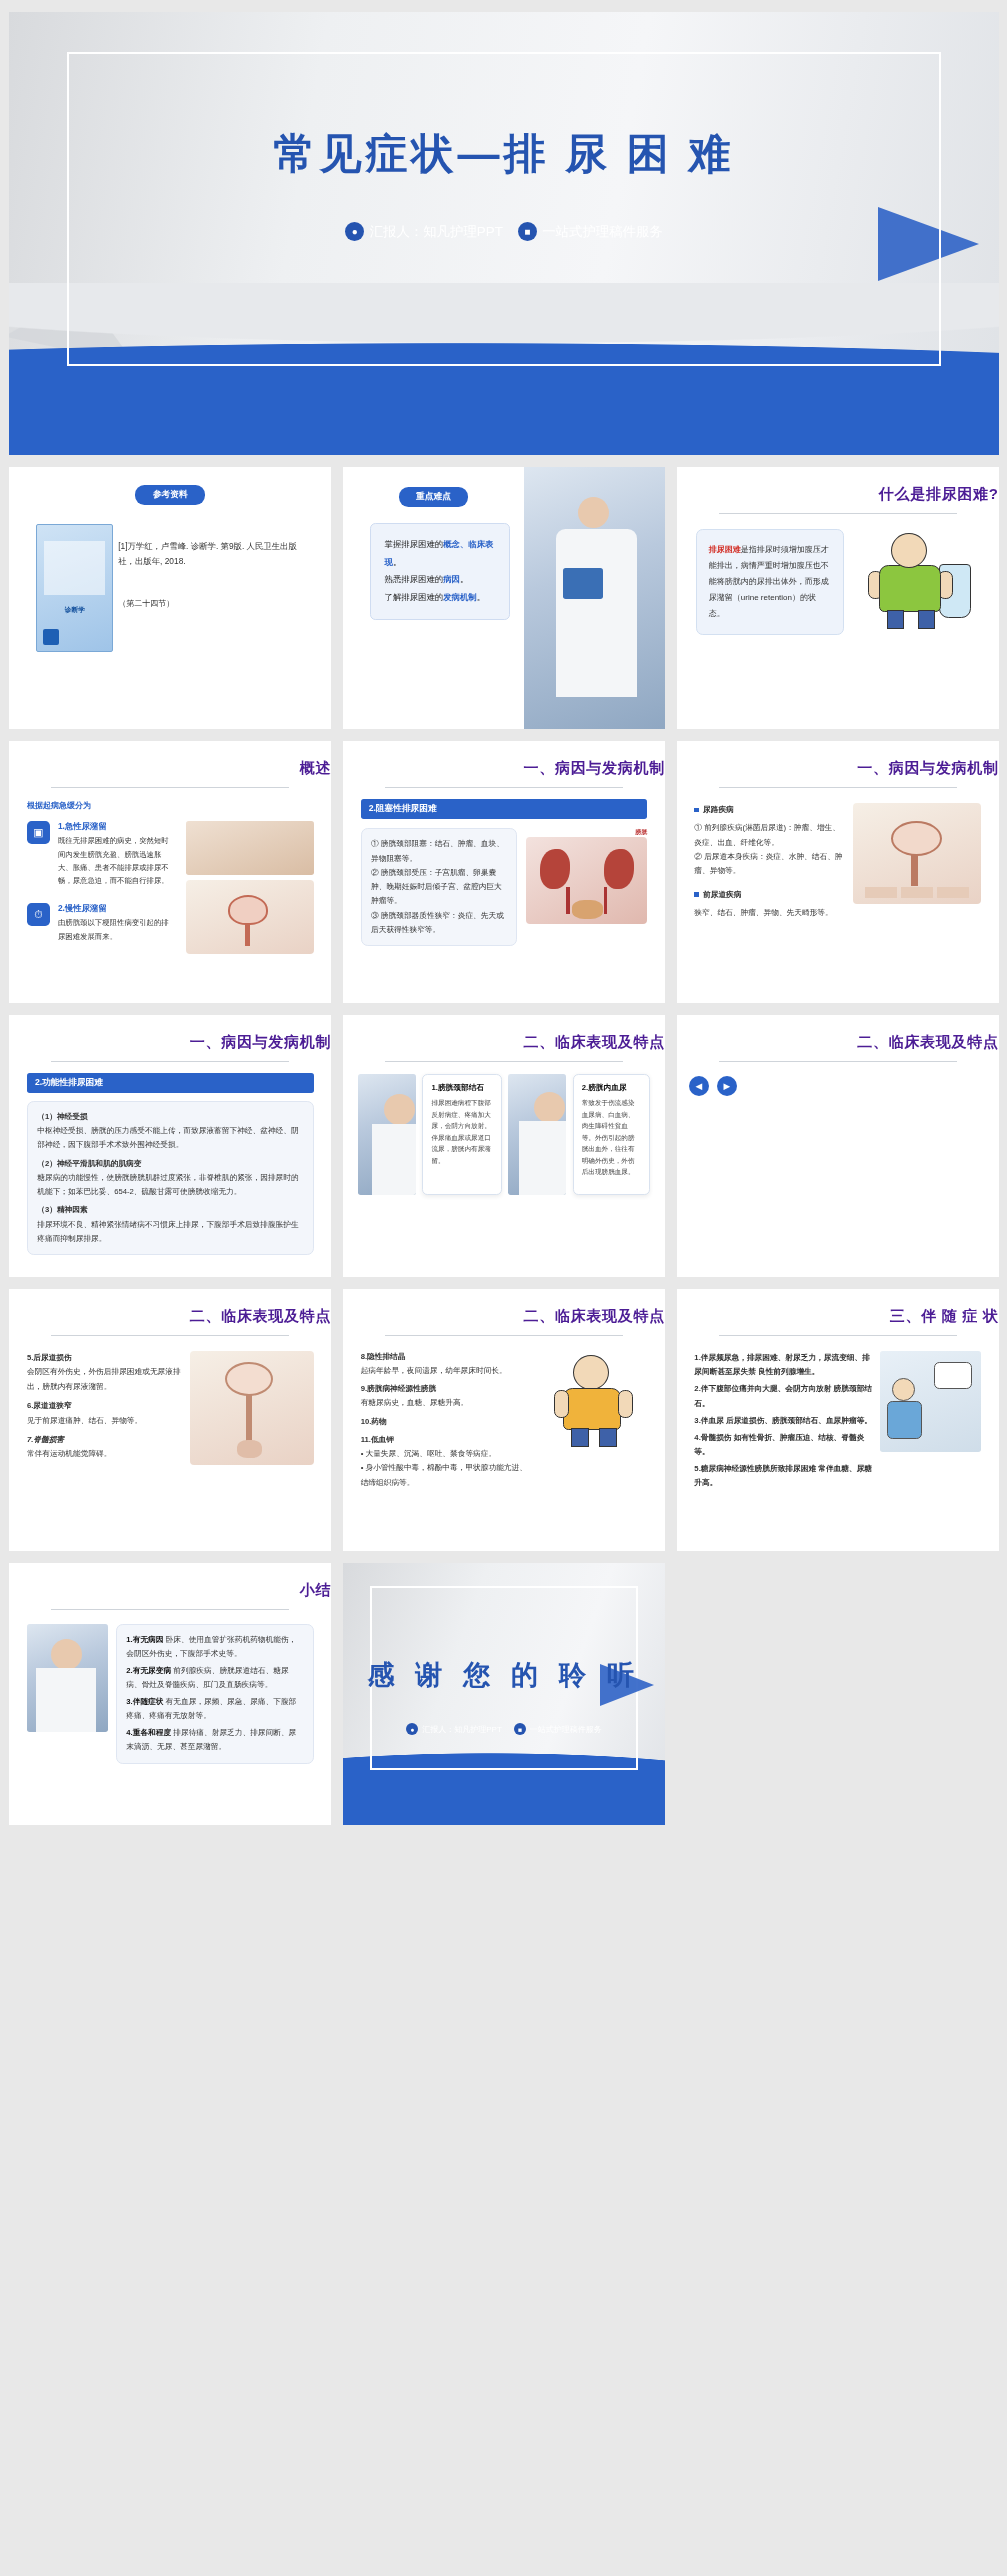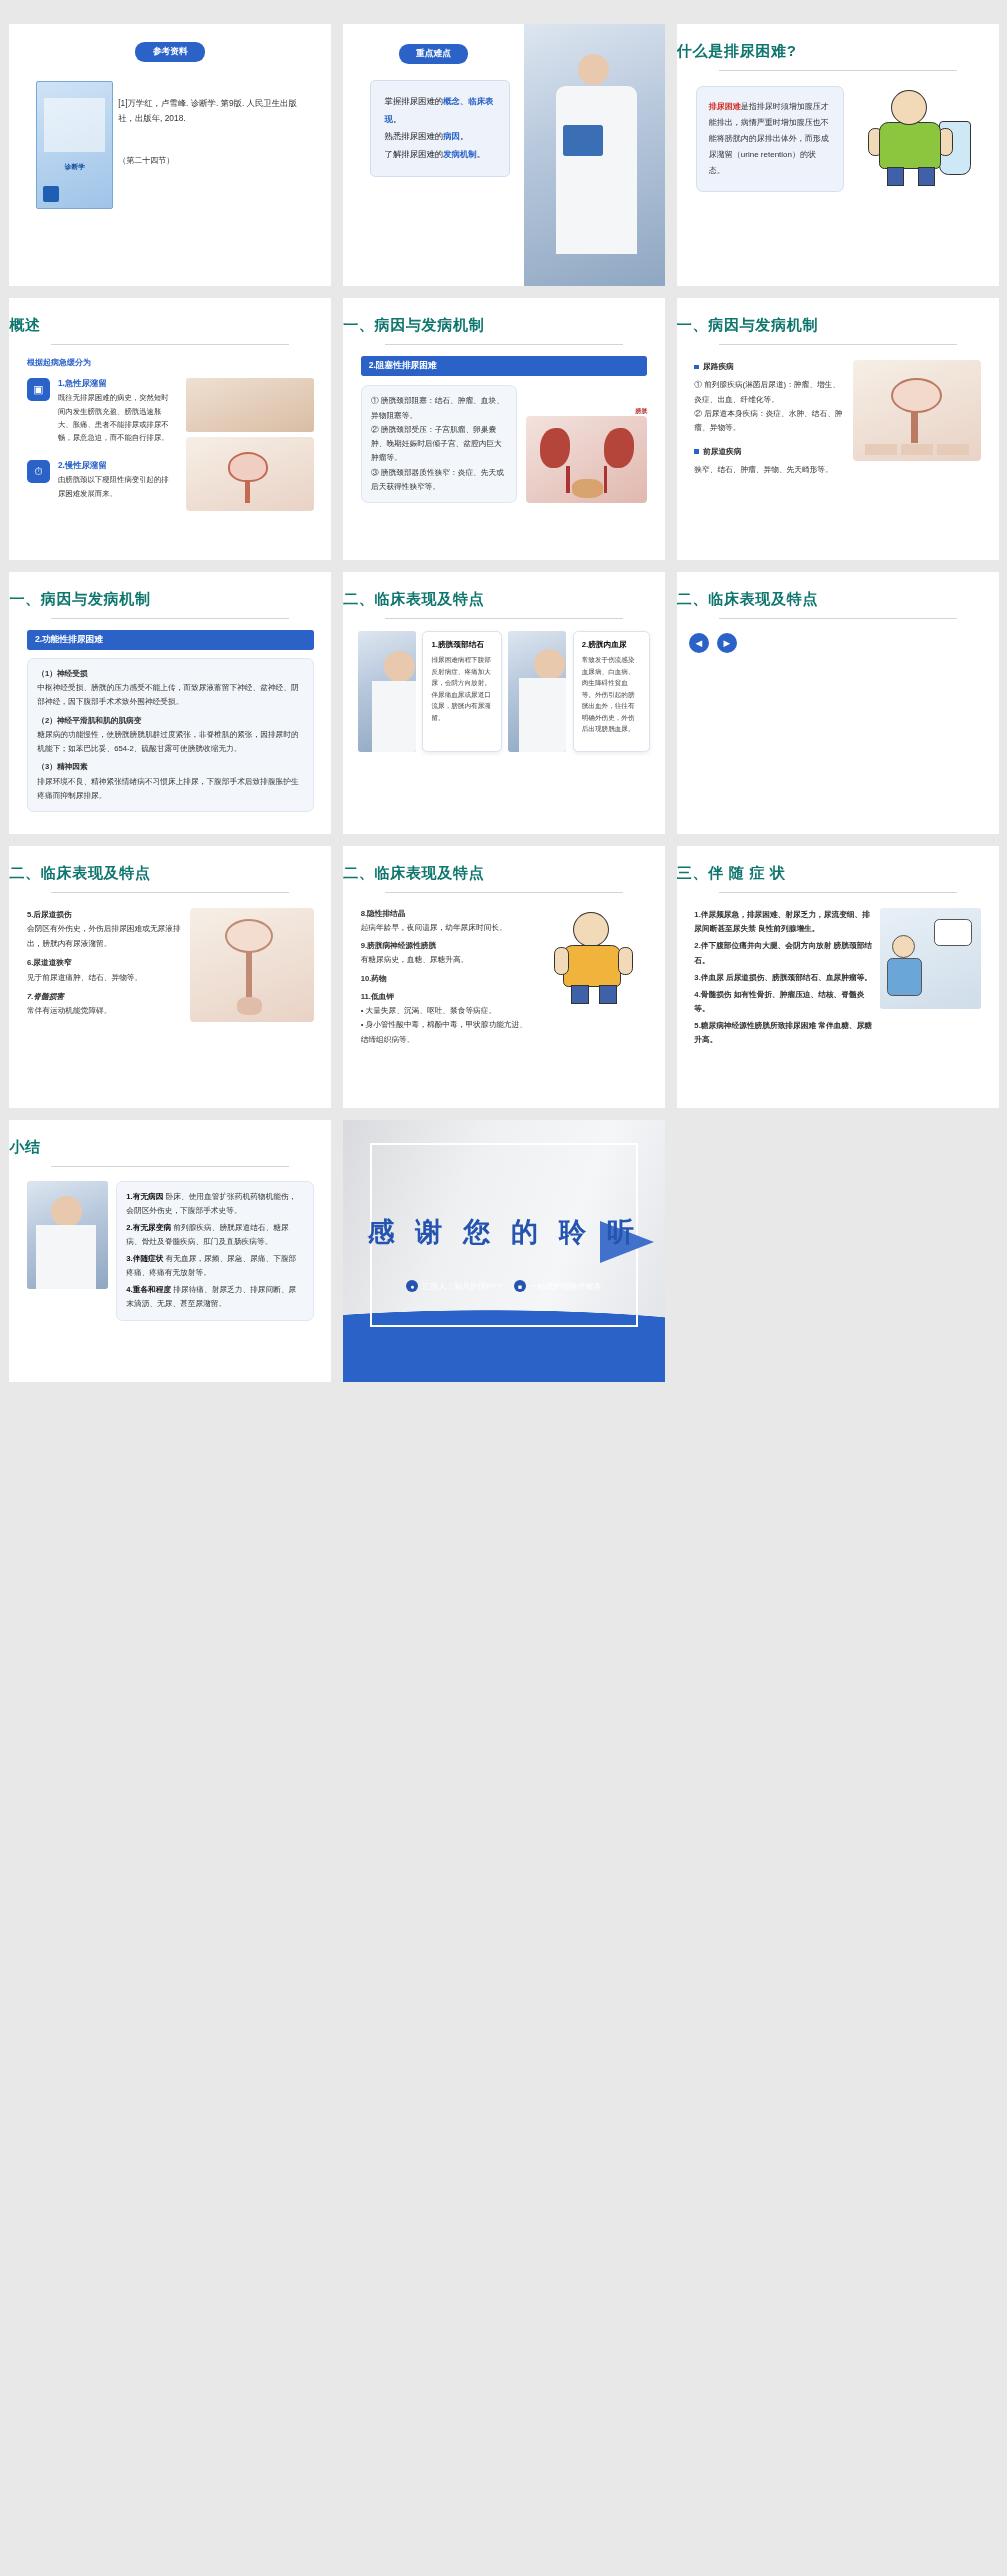--- a/index.html
+++ b/index.html
@@ -77,21 +77,21 @@
     color: #ffffff; font-size: 13.4px;
   }
   .circle-icon {
     width: 19px; height: 19px; border-radius: 50%; background: #2554b0;
     color: #fff; font-size: 10px; display: inline-flex; align-items: center; justify-content: center;
   }
   .ts-sub .item { display: flex; align-items: center; gap: 5.4px; color: #ffffff; }
 
   
   .s-title {
-    text-align: left; font-size: 15px; font-weight: 700; color: #0f766e;
+    text-align: right; font-size: 15px; font-weight: 700; color: #4c1d95;
     margin-top: 17.5px; letter-spacing: 0.7px;
   }
   .s-title-underline {
     width: 74%; height: 1.3px; background: #cfd4da; margin: 9.4px auto 0 auto;
   }
   .pill {
     display: inline-block; background: #2a62c8; color: #fff; font-size: 8.7px;
     padding: 4px 17.5px; border-radius: 9.4px; font-weight: 700;
   }
   .card {
@@ -163,20 +163,41 @@
   
   .end-slide { background: linear-gradient(110deg,#d8dadd 0%, #eef0f2 35%, #f5f6f8 65%, #dfe2e6 100%); position: relative; overflow:hidden;}
   .end-title { font-size: 27px; font-weight:700; color:#2554b0; letter-spacing: 6.7px; text-align:center; }
   .sq { display:inline-block; width:4.7px; height:4.7px; background:#2a62c8; margin-right:4px; }
 </style>
 </head>
 <body>
 
 <div class="deck">
 
+  <div class="slide full title-slide" style="height:443px;">
+    <div class="ts-tri-left"></div>
+    <div class="ts-tri-right"></div>
+    <div class="ts-bottomband"></div>
+    <div class="ts-bluecurve"></div>
+    <div class="ts-curve"></div>
+    <div class="ts-frame"></div>
+    <div class="ts-inner">
+      <div class="ts-title">常见症状—排  尿  困  难</div>
+      <div class="ts-sub">
+        <div class="item">
+          <span class="circle-icon">●</span>
+          <span>汇报人：知凡护理PPT</span>
+        </div>
+        <div class="item">
+          <span class="circle-icon">■</span>
+          <span>一站式护理稿件服务</span>
+        </div>
+      </div>
+    </div>
+  </div>
 
   <div class="grid" style="margin-top:12px;">
 
     <div class="slide">
       <div style="text-align:center;margin-top:17.5px;">
         <span class="pill">参考资料</span>
       </div>
       <div style="display:flex;gap:5px;padding:19px 27px 0 27px;align-items:flex-start;">
         <div class="s2-book">
           <div class="bk-t">诊断学</div>
@@ -257,21 +278,21 @@
           </div>
         </div>
       </div>
     </div>
 
     <div class="slide">
       <div class="s-title">一、病因与发病机制</div>
       <div class="s-title-underline"></div>
       <div style="padding:10.8px 17.5px 0 17.5px;">
         <div class="blue-bar">2.阻塞性排尿困难</div>
-        <div style="display:flex;gap:9.4px;margin-top:9.4px;align-items:flex-end;">
+        <div style="display:flex;gap:9.4px;margin-top:9.4px;">
           <div style="flex:1;" class="card">
             <div style="padding:8px 9.4px;">
               <div class="txt">① 膀胱颈部阻塞：结石、肿瘤、血块、异物阻塞等。</div>
               <div class="txt">② 膀胱颈部受压：子宫肌瘤、卵巢囊肿、晚期妊娠时后倾子宫、盆腔内巨大肿瘤等。</div>
               <div class="txt">③ 膀胱颈部器质性狭窄：炎症、先天或后天获得性狭窄等。</div>
             </div>
           </div>
           <div style="width:121px;">
             <div style="text-align:right;font-size:6px;color:#b33;font-weight:700;">膀胱</div>
             <div class="anat" style="height:87px;">

